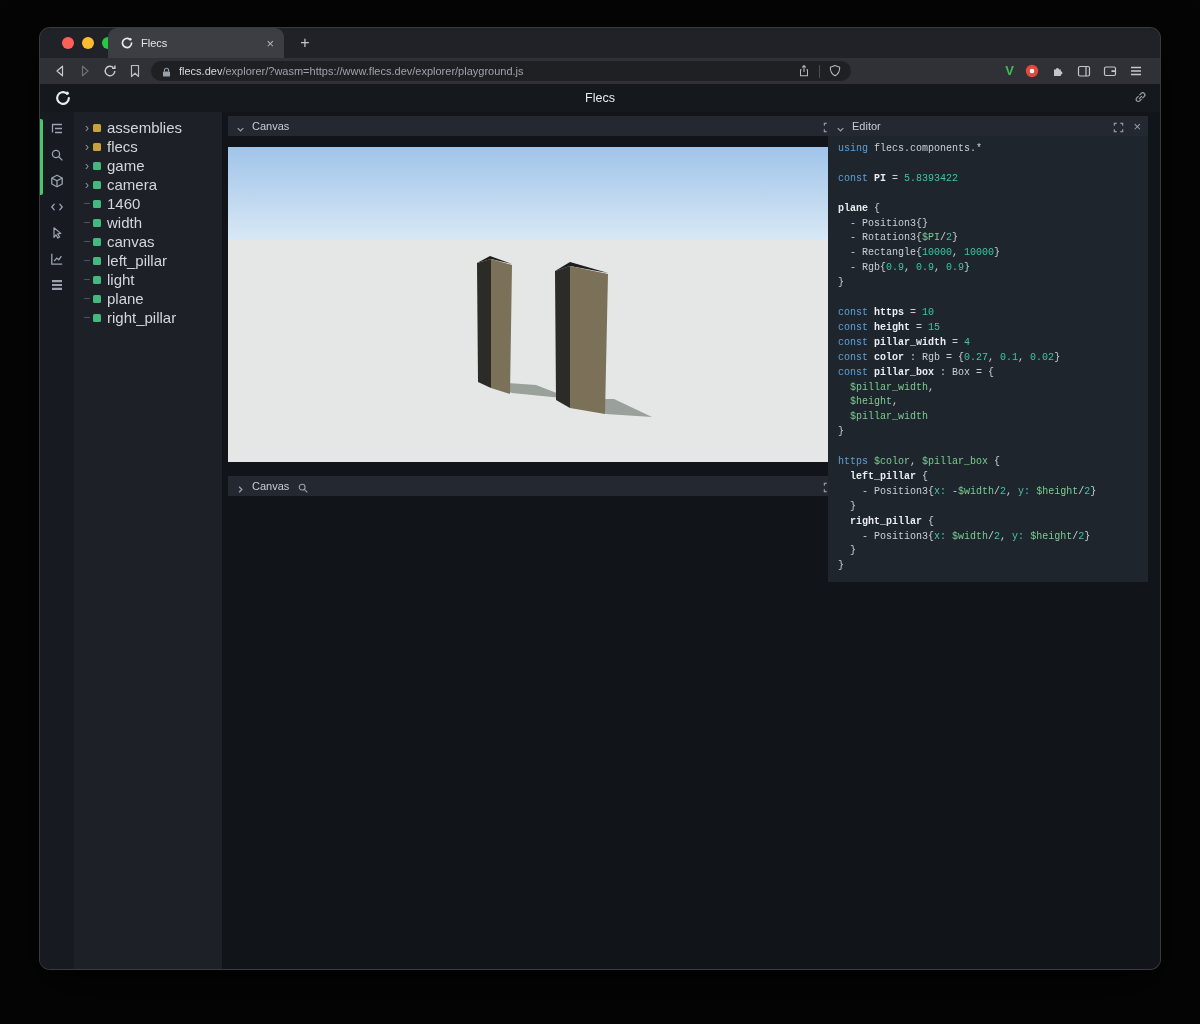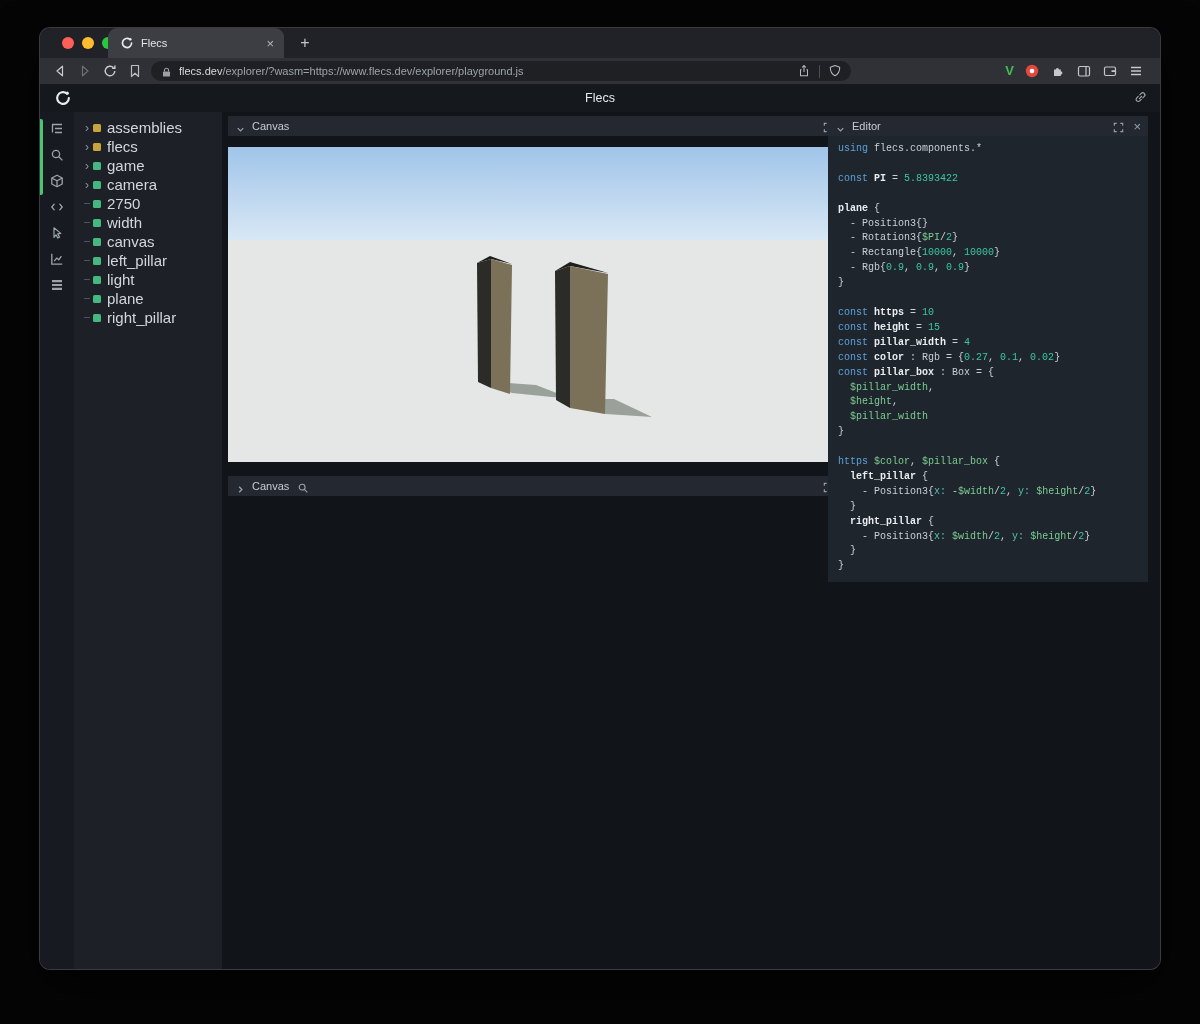--- a/index.html
+++ b/index.html
@@ -274,21 +274,21 @@
               <span class="lbl">game</span>
             </div>
             <div class="tree-row">
               <span class="twisty chev">›</span>
               <span class="sq" style="background: rgb(69, 184, 128);"></span>
               <span class="lbl">camera</span>
             </div>
             <div class="tree-row">
               <span class="twisty dash"></span>
               <span class="sq" style="background: rgb(69, 184, 128);"></span>
-              <span class="lbl">2750</span>
+              <span class="lbl">1460</span>
             </div>
             <div class="tree-row">
               <span class="twisty dash"></span>
               <span class="sq" style="background: rgb(69, 184, 128);"></span>
               <span class="lbl">width</span>
             </div>
             <div class="tree-row">
               <span class="twisty dash"></span>
               <span class="sq" style="background: rgb(69, 184, 128);"></span>
               <span class="lbl">canvas</span>

